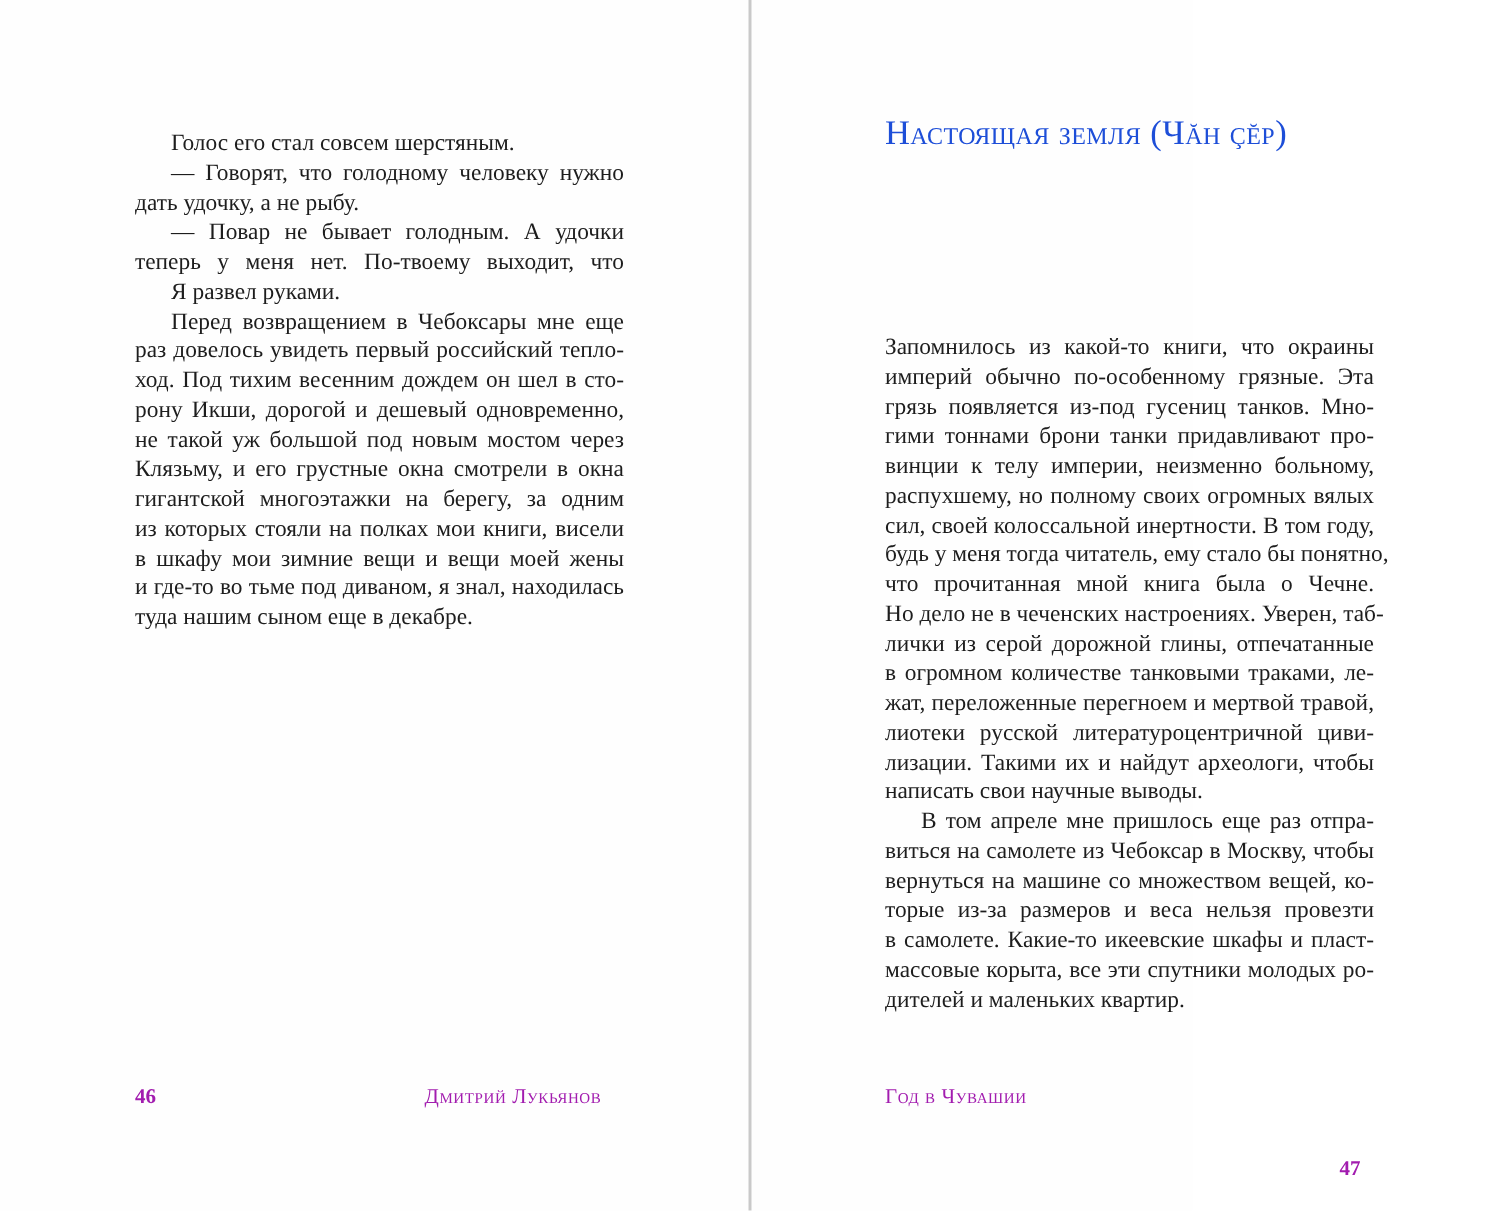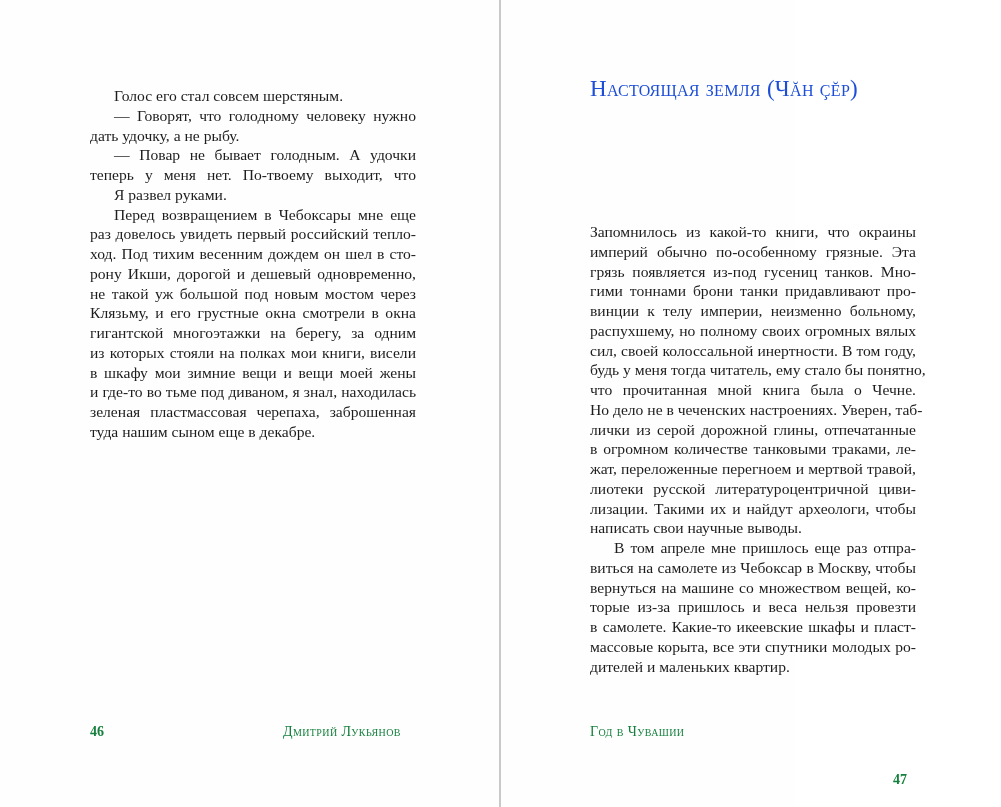--- a/index.html
+++ b/index.html
@@ -78,21 +78,21 @@
       letter-spacing: 0.3px;
       font-variant: small-caps;
       color: #1d4ed8;
       white-space: nowrap;
     }
 
     .footer {
       position: absolute;
       top: 724px;
       font-size: 13.5px;
-      color: #15803d;
+      color: #a21caf;
     }
     .folio {
       font-weight: bold;
       font-size: 14px;
     }
     .running-head {
       font-variant: small-caps;
       letter-spacing: 0.4px;
       font-size: 14px;
     }
@@ -126,21 +126,20 @@
         <span class="line">Перед возвращением в Чебоксары мне еще</span>
         <span class="line" style="text-indent:0">раз довелось увидеть первый российский тепло-</span>
         <span class="line" style="text-indent:0">ход. Под тихим весенним дождем он шел в сто-</span>
         <span class="line" style="text-indent:0">рону Икши, дорогой и дешевый одновременно,</span>
         <span class="line" style="text-indent:0">не такой уж большой под новым мостом через</span>
         <span class="line" style="text-indent:0">Клязьму, и его грустные окна смотрели в окна</span>
         <span class="line" style="text-indent:0">гигантской многоэтажки на берегу, за одним</span>
         <span class="line" style="text-indent:0">из которых стояли на полках мои книги, висели</span>
         <span class="line" style="text-indent:0">в шкафу мои зимние вещи и вещи моей жены</span>
         <span class="line" style="text-indent:0">и где-то во тьме под диваном, я знал, находилась</span>
-        <span class="line" style="text-indent:0">зеленая пластмассовая черепаха, заброшенная</span>
         <span class="line last" style="text-indent:0">туда нашим сыном еще в декабре.</span>
       </p>
     </div>
 
     <span class="footer folio">46</span>
     <span class="footer running-head">Дмитрий Лукьянов</span>
   </div>
 
   <div class="spine"></div>
 
@@ -163,21 +162,21 @@
         <span class="line">в огромном количестве танковыми траками, ле-</span>
         <span class="line">жат, переложенные перегноем и мертвой травой,</span>
         <span class="line">лиотеки русской литературоцентричной циви-</span>
         <span class="line">лизации. Такими их и найдут археологи, чтобы</span>
         <span class="line last">написать свои научные выводы.</span>
       </p>
       <p>
         <span class="line">В том апреле мне пришлось еще раз отпра-</span>
         <span class="line" style="text-indent:0">виться на самолете из Чебоксар в Москву, чтобы</span>
         <span class="line" style="text-indent:0">вернуться на машине со множеством вещей, ко-</span>
-        <span class="line" style="text-indent:0">торые из-за пришлось и веса нельзя провезти</span>
+        <span class="line" style="text-indent:0">торые из-за размеров и веса нельзя провезти</span>
         <span class="line" style="text-indent:0">в самолете. Какие-то икеевские шкафы и пласт-</span>
         <span class="line" style="text-indent:0">массовые корыта, все эти спутники молодых ро-</span>
         <span class="line last" style="text-indent:0">дителей и маленьких квартир.</span>
       </p>
     </div>
 
     <span class="footer running-head">Год в Чувашии</span>
     <span class="footer folio">47</span>
   </div>
 

